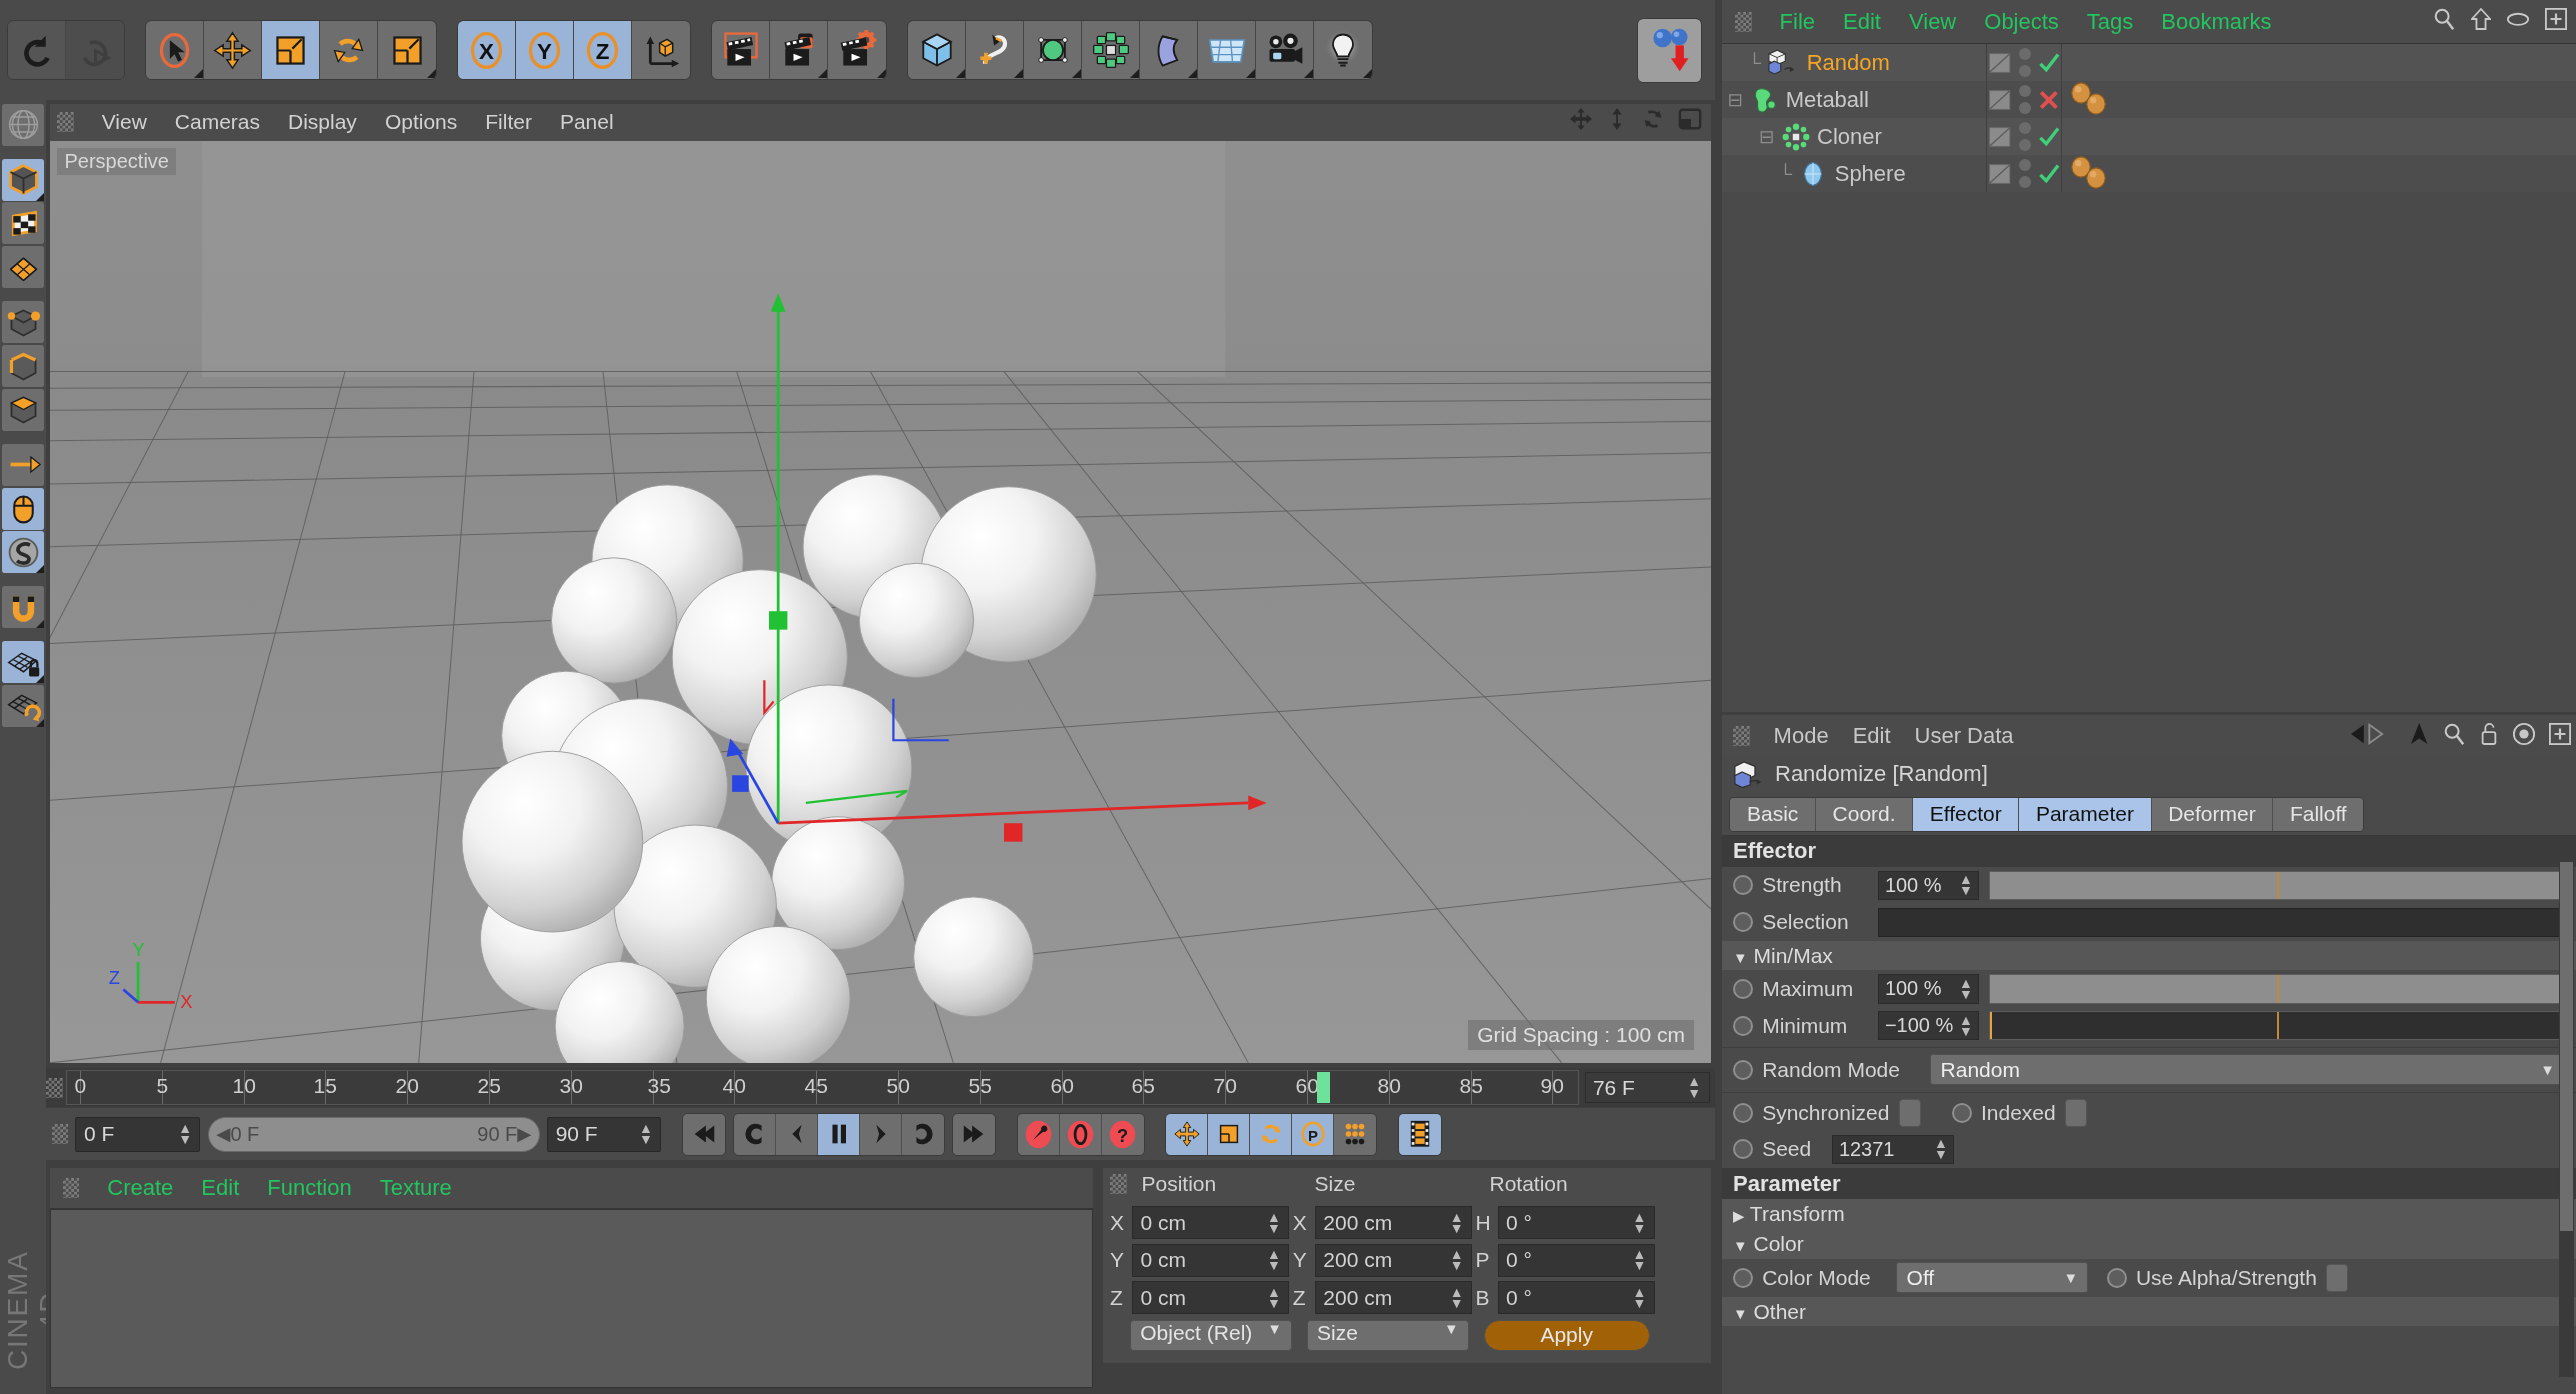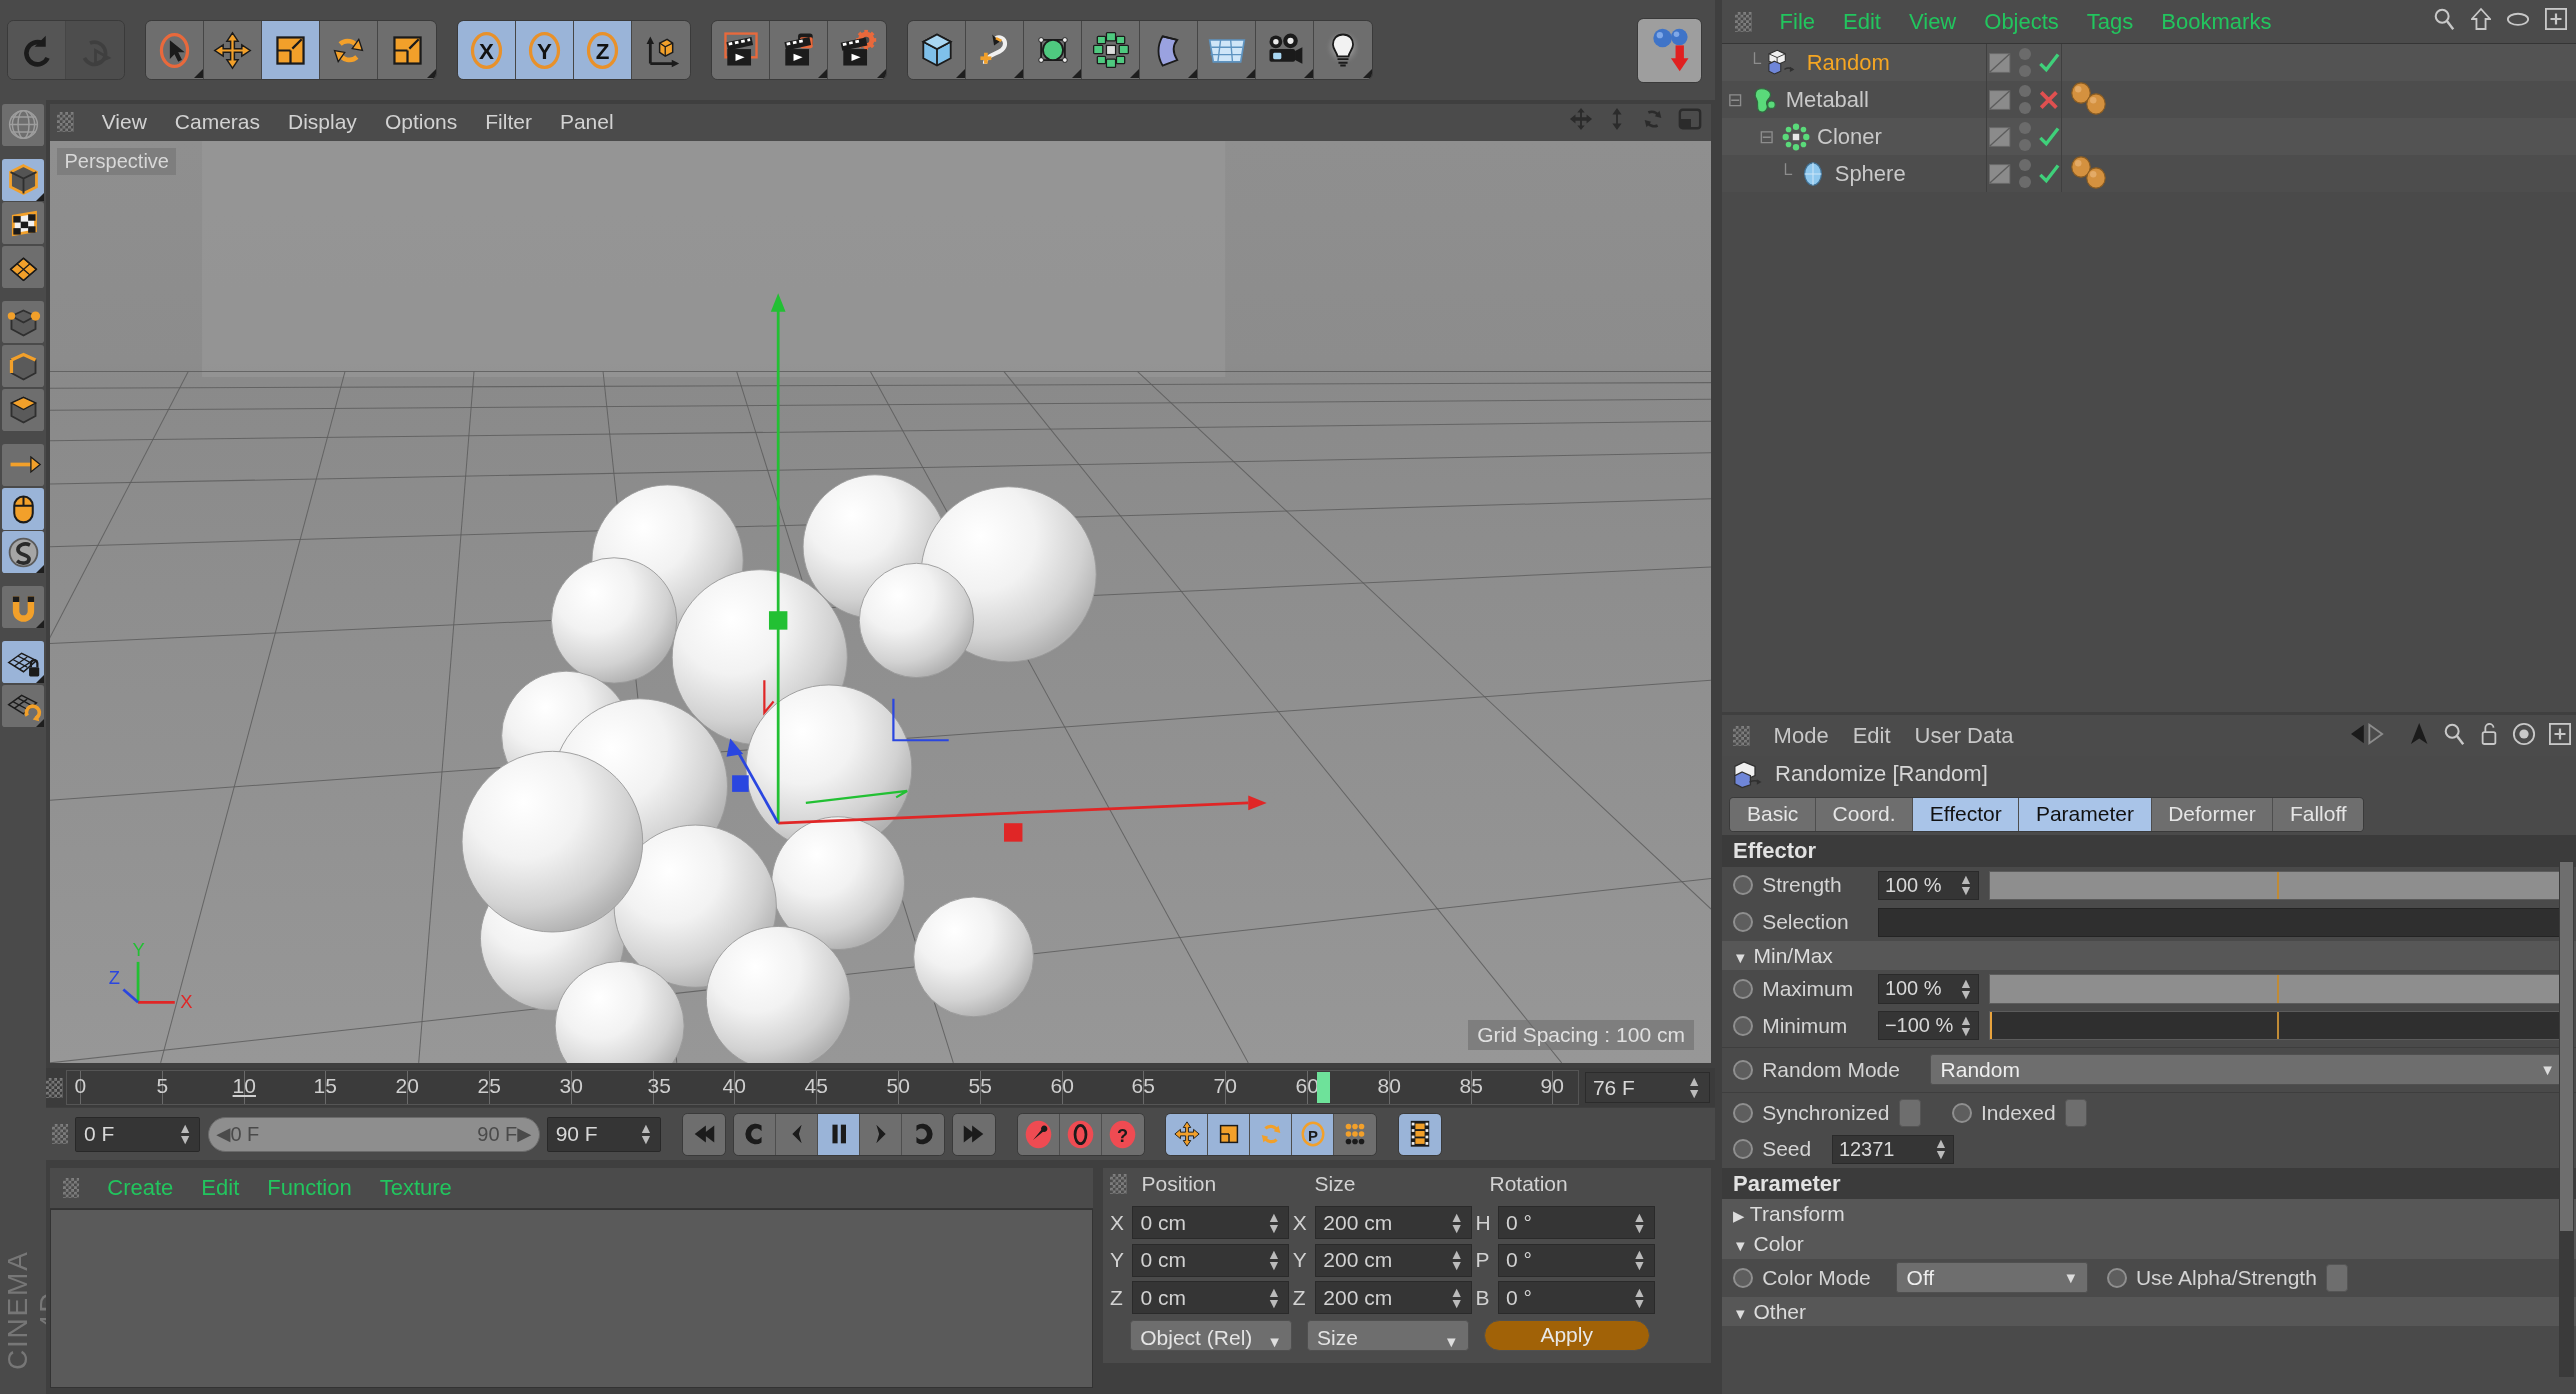--- a/index.html
+++ b/index.html
@@ -93,21 +93,21 @@
   .coordpanel{ position:absolute; left:1099px; top:1164px; width:616px; height:230px;
       background:#3f3f3f; padding:3.7px;}
   .coordhead{ display:flex; align-items:center; height:33px; background:#4b4b4b; padding:0 7.4px;
      font-size:21px; color:#d2d2d2; }
   .coordgrid{ background:#4b4b4b; padding:5.5px 7.4px 7.4px 7.4px; }
   .crow{ display:flex; align-items:center; gap:3.7px; margin-bottom:4.6px;}
   .clab{ width:18.4px; font-size:21px; color:#d2d2d2; }
   .cfield{ width:157px; height:33px; background:#353535; border:0.9px solid #2a2a2a;
      display:flex; align-items:center; padding:0 7.4px; color:#d2d2d2; font-size:21px;}
   .cdrop{ width:162px; height:31px; background:#6e6e6e; border-radius:3.7px; border:0.9px solid #505050;
-     display:flex; align-items:flex-end; padding:0 9.2px; color:#e4e4e4; font-size:21px;}
+     display:flex; align-items:flex-start; padding:0 9.2px; color:#e4e4e4; font-size:21px;}
   .capply{ width:166px; height:31px; background:#a16207; border-radius:15.7px; border:0.9px solid #505050;
      display:flex; align-items:center; justify-content:center; color:#e8e8e8; font-size:21px;}
 
   
   .objmgr{ position:absolute; left:1722px; top:0; width:854px; height:712px; background:#4a4a4a;}
   .omsearch{ position:absolute; right:9.2px; top:7.4px; display:flex; gap:14.8px; align-items:center;}
   .omrows{ position:relative; }
   .orow{ display:flex; align-items:center; height:37px; position:relative;}
   .orow.odd{ background:#535353;}
   .orow.even{ background:#4d4d4d;}
@@ -630,21 +630,21 @@
   </div>
 
   <div class="timebar">
     <span class="grip"></span>
     <div class="ruler" id="ruler">
         <div class="tick" style="left: 13px;"></div>
         <div class="tlab" style="left: 13px;">0</div>
         <div class="tick" style="left: 95px;"></div>
         <div class="tlab" style="left: 95px;">5</div>
         <div class="tick" style="left: 177px;"></div>
-        <div class="tlab" style="left: 177px; text-decoration: underline;">10</div>
+        <div class="tlab" style="left: 177px;">10</div>
         <div class="tick" style="left: 258px;"></div>
         <div class="tlab" style="left: 258px;">15</div>
         <div class="tick" style="left: 340px;"></div>
         <div class="tlab" style="left: 340px;">20</div>
         <div class="tick" style="left: 422px;"></div>
         <div class="tlab" style="left: 422px;">25</div>
         <div class="tick" style="left: 504px;"></div>
         <div class="tlab" style="left: 504px;">30</div>
         <div class="tick" style="left: 586px;"></div>
         <div class="tlab" style="left: 586px; margin-left: 6px;">35</div>

